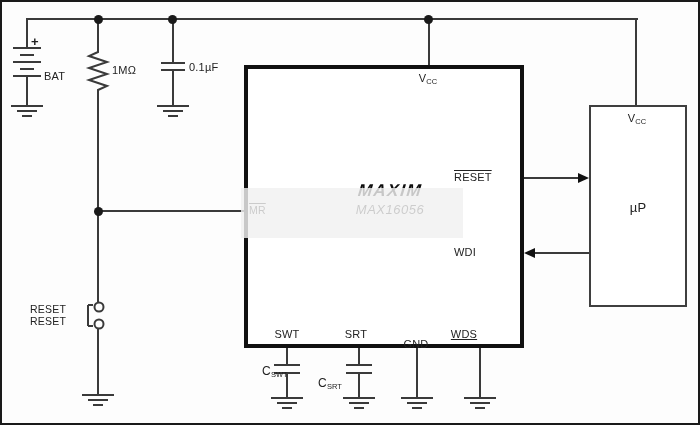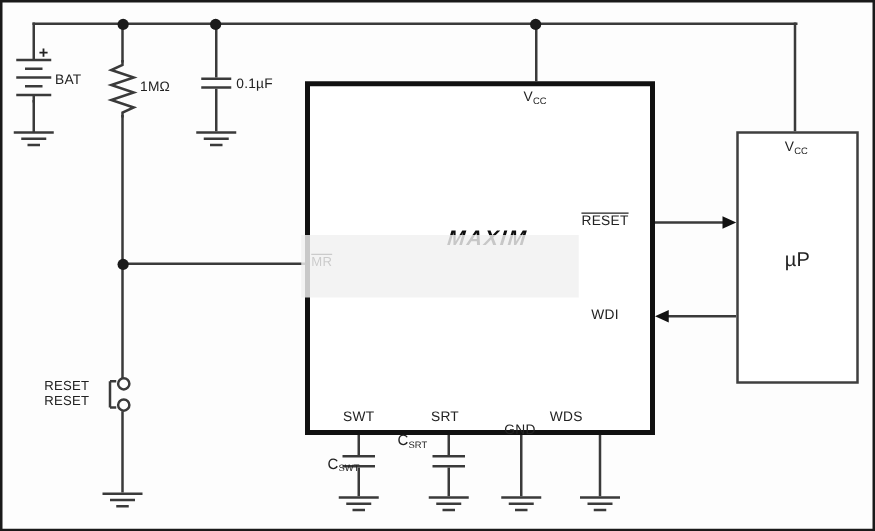--- a/index.html
+++ b/index.html
@@ -17,21 +17,21 @@
     border:4px solid #111; background:#fff;
   }
   .mcu {
     position:absolute; left:587px; top:103px; width:98px; height:202px;
     border:2px solid #3f3f3f; background:#fff;
   }
   .lbl { position:absolute; font-size:11px; color:#222; white-space:nowrap; letter-spacing:0.2px; }
   .lbl .sub { font-size:7.5px; vertical-align:-2px; letter-spacing:0; }
   .ov { text-decoration:overline; }
   .ctr { text-align:center; }
-  .rgt { text-align:center; }
+  .rgt { text-align:left; }
   .brand { font-size:17px; font-weight:bold; font-style:italic; letter-spacing:1.5px; color:#0d0d0d; transform:skewX(-6deg); }
   .part { font-size:13px; font-style:italic; color:#2a2a2a; letter-spacing:0.5px; }
   .plate { position:absolute; background:#3a3a3a; height:2px; }
   .arrow { position:absolute; width:0; height:0; }
   .arrow.right { border-top:5px solid transparent; border-bottom:5px solid transparent; border-left:11px solid #111; }
   .arrow.left  { border-top:5px solid transparent; border-bottom:5px solid transparent; border-right:11px solid #111; }
   .wm-band {
     position:absolute; left:239px; top:186px; width:222px; height:50px;
     background:rgba(240,240,240,0.82);
   }
@@ -77,21 +77,21 @@
   <svg style="left:8px; top:44px;" width="40" height="36" viewBox="0 0 40 36">
     <g stroke="#3a3a3a" stroke-width="2">
       <line x1="3" y1="2" x2="31" y2="2"></line>
       <line x1="10" y1="9" x2="24" y2="9"></line>
       <line x1="3" y1="16" x2="31" y2="16"></line>
       <line x1="10" y1="23" x2="24" y2="23"></line>
       <line x1="3" y1="30" x2="31" y2="30"></line>
       <line x1="17" y1="30" x2="17" y2="36"></line>
     </g>
   </svg>
-  <div class="lbl" style="left:42px; top:56px;">BAT</div>
+  <div class="lbl" style="left:42px; top:68px;">BAT</div>
 
   <svg style="left:85px; top:46px;" width="22" height="46" viewBox="0 0 22 46">
     <polyline points="11,0 11,4 2,8 20,14 2,20 20,26 2,32 20,38 11,42 11,46" fill="none" stroke="#3a3a3a" stroke-width="2"></polyline>
   </svg>
   <div class="lbl" style="left:110px; top:62px;">1MΩ</div>
 
   <div class="plate" style="left:159px; top:60px; width:24px;"></div>
   <div class="plate" style="left:159px; top:67px; width:24px;"></div>
   <div class="lbl" style="left:187px; top:59px;">0.1µF</div>
 
@@ -160,33 +160,34 @@
   </svg>
 
   <div class="chip"></div>
   <div class="lbl ctr" style="left:404px; top:70px; width:44px;"><span>V</span><span class="sub">CC</span></div>
   <div class="lbl" style="left:247px; top:202px; font-size:10.5px;"><span class="ov">MR</span></div>
   <div class="lbl rgt" style="left:452px; top:169px; width:60px;"><span class="ov">RESET</span></div>
   <div class="lbl rgt" style="left:452px; top:244px; width:60px;"><span>WDI</span></div>
   <div class="lbl ctr" style="left:265px; top:326px; width:40px;">SWT</div>
   <div class="lbl ctr" style="left:334px; top:326px; width:40px;">SRT</div>
   <div class="lbl ctr" style="left:394px; top:336px; width:40px;">GND</div>
-  <div class="lbl ctr" style="left:431px; top:326px; width:40px;">WDS</div>
+  <div class="lbl ctr" style="left:442px; top:326px; width:40px;text-decoration:underline;">WDS</div>
   <div class="lbl ctr brand" style="left:338px; top:179px; width:100px;">MAXIM</div>
+  <div class="lbl ctr part" style="left:338px; top:200px; width:100px;">MAX16056</div>
 
   <div class="arrow right" style="left:576px; top:171px;"></div>
   <div class="arrow left" style="left:522px; top:246px;"></div>
 
   <div class="mcu"></div>
   <div class="lbl ctr" style="left:613px; top:110px; width:44px;"><span>V</span><span class="sub">CC</span></div>
-  <div class="lbl ctr" style="left:616px; top:198px; width:40px; font-size:16px;">µP</div>
+  <div class="lbl ctr" style="left:616px; top:198px; width:40px; font-size:13px;">µP</div>
 
   <div class="plate" style="left:272px; top:362px; width:26px;"></div>
   <div class="plate" style="left:272px; top:370px; width:26px;"></div>
   <div class="lbl" style="left:260px; top:362px; font-size:12px;text-align:right;"><span>C</span><span class="sub">SWT</span></div>
 
   <div class="plate" style="left:344px; top:362px; width:26px;"></div>
   <div class="plate" style="left:344px; top:370px; width:26px;"></div>
-  <div class="lbl" style="left:316px; top:343px; font-size:12px;"><span>C</span><span class="sub">SRT</span></div>
+  <div class="lbl" style="left:316px; top:374px; font-size:12px;"><span>C</span><span class="sub">SRT</span></div>
 
   <div class="wm-band"></div>
 
 </div>
 
 </body></html>

